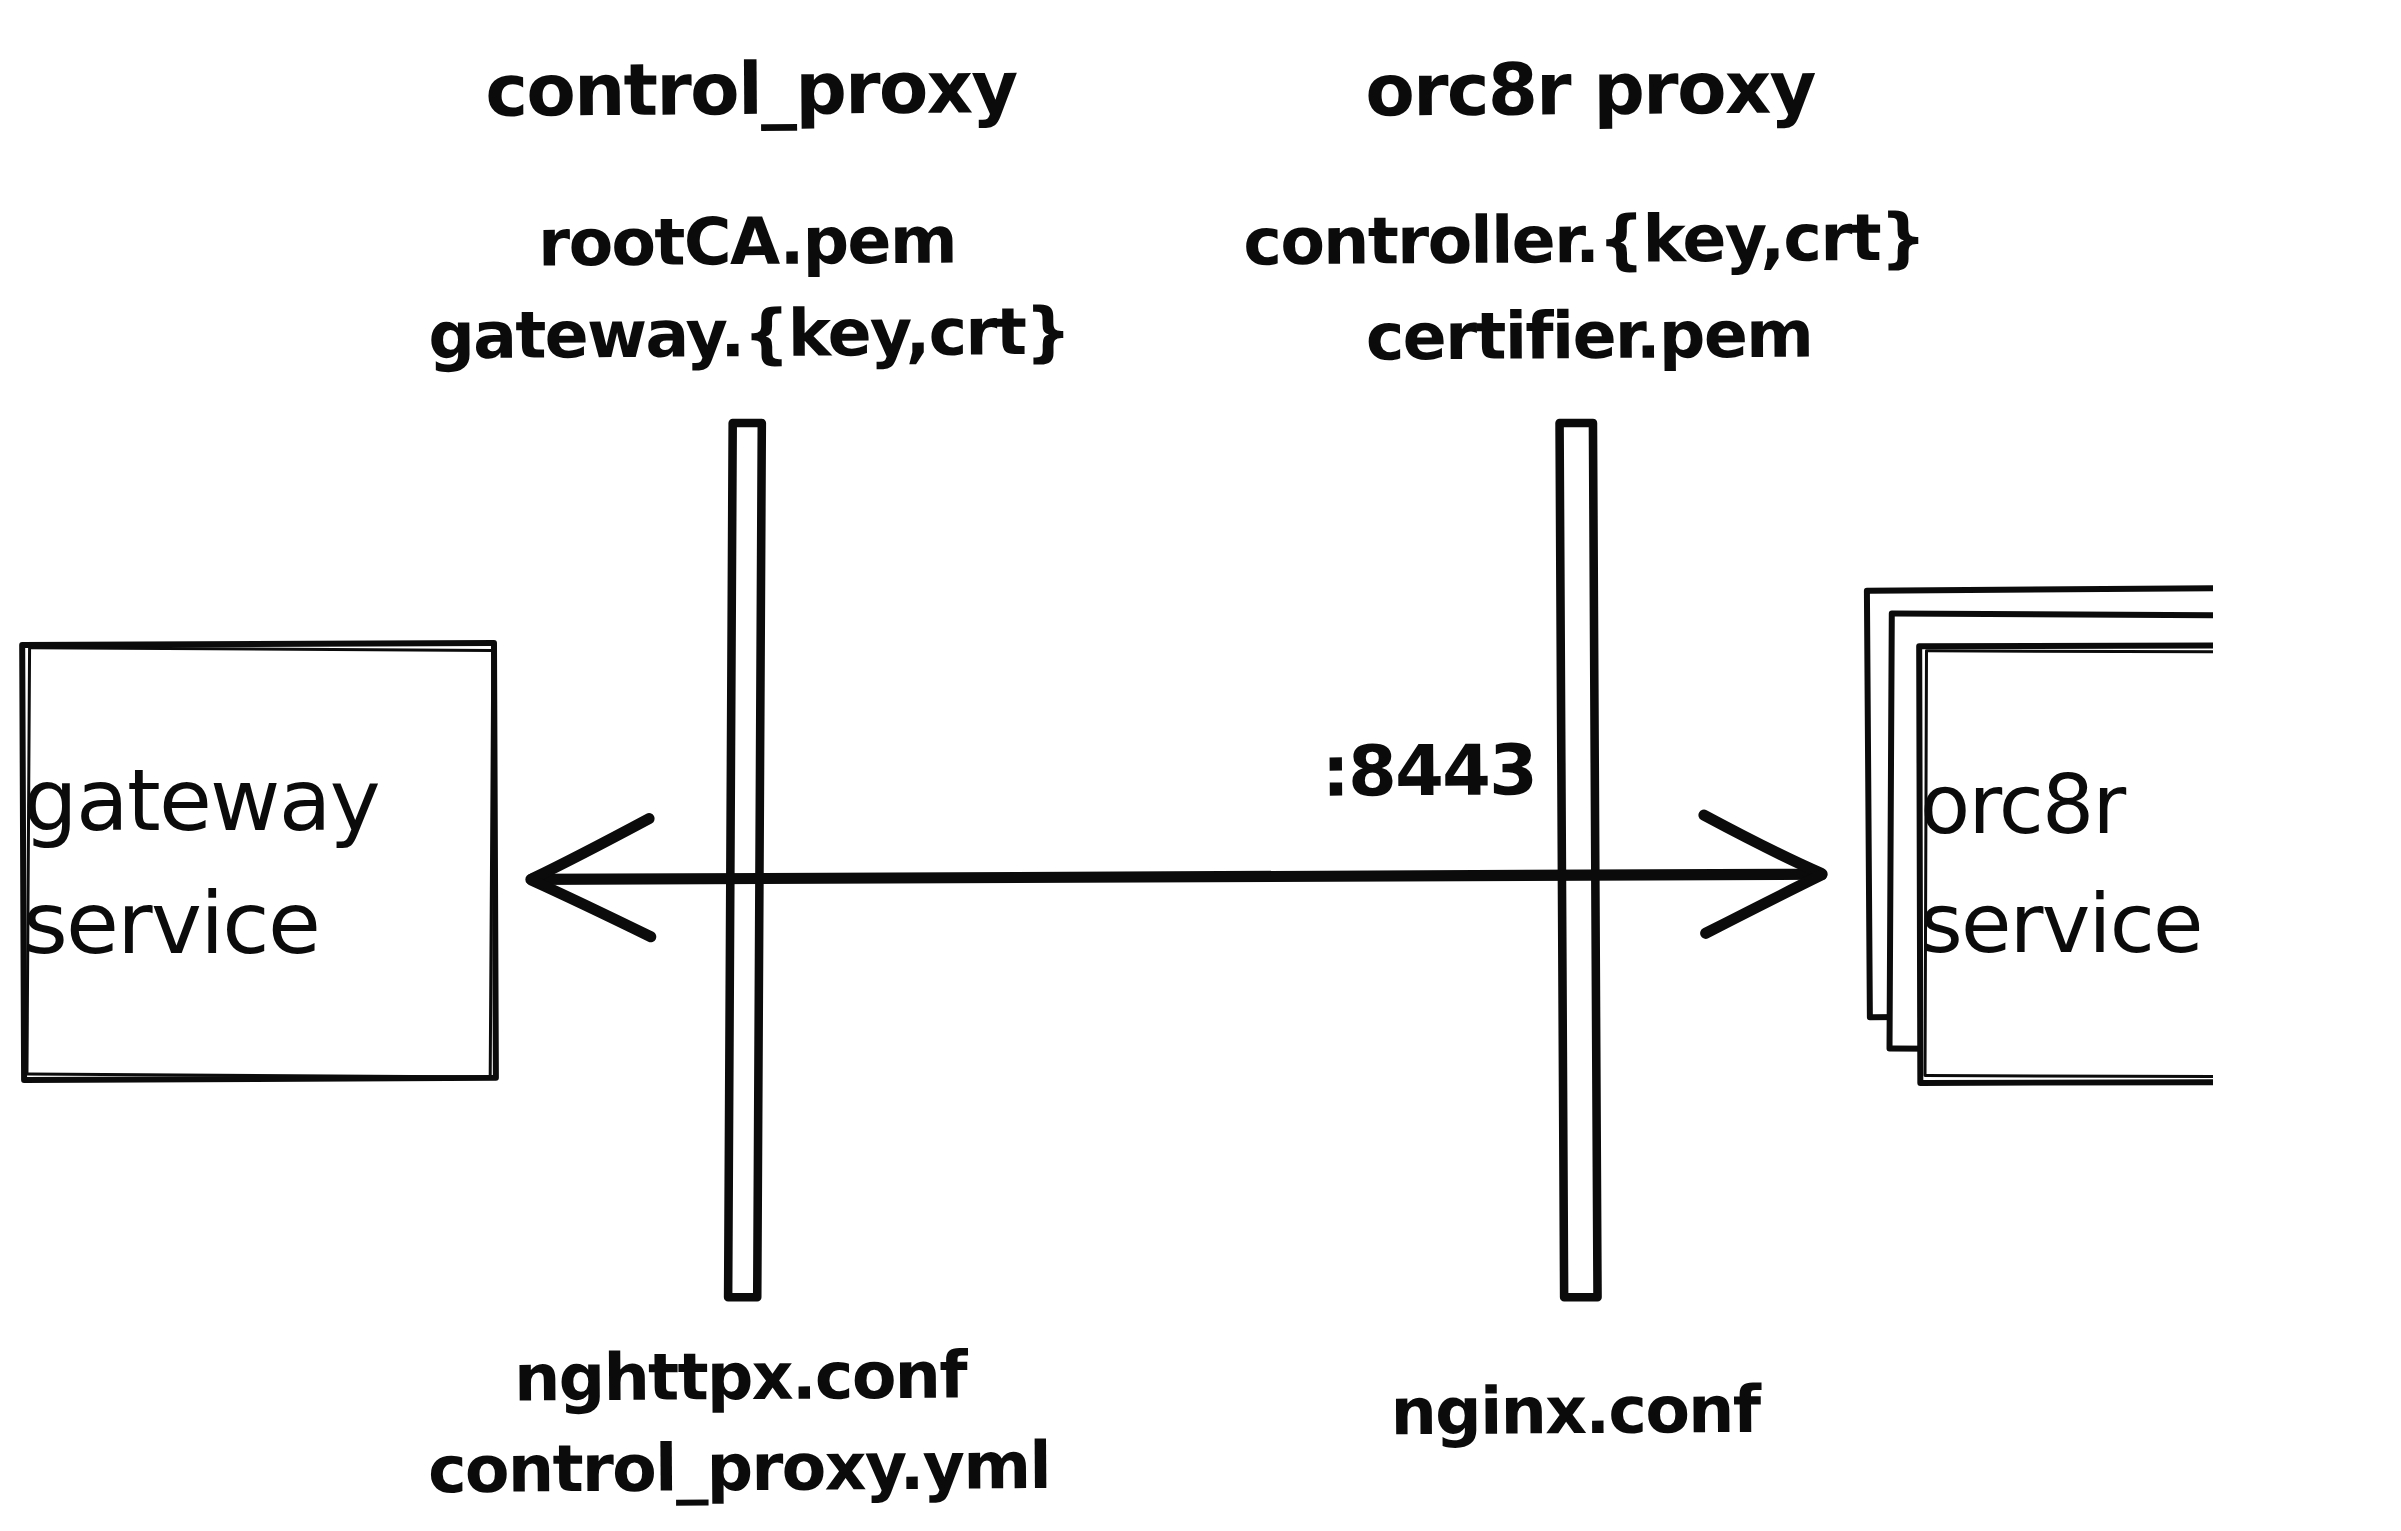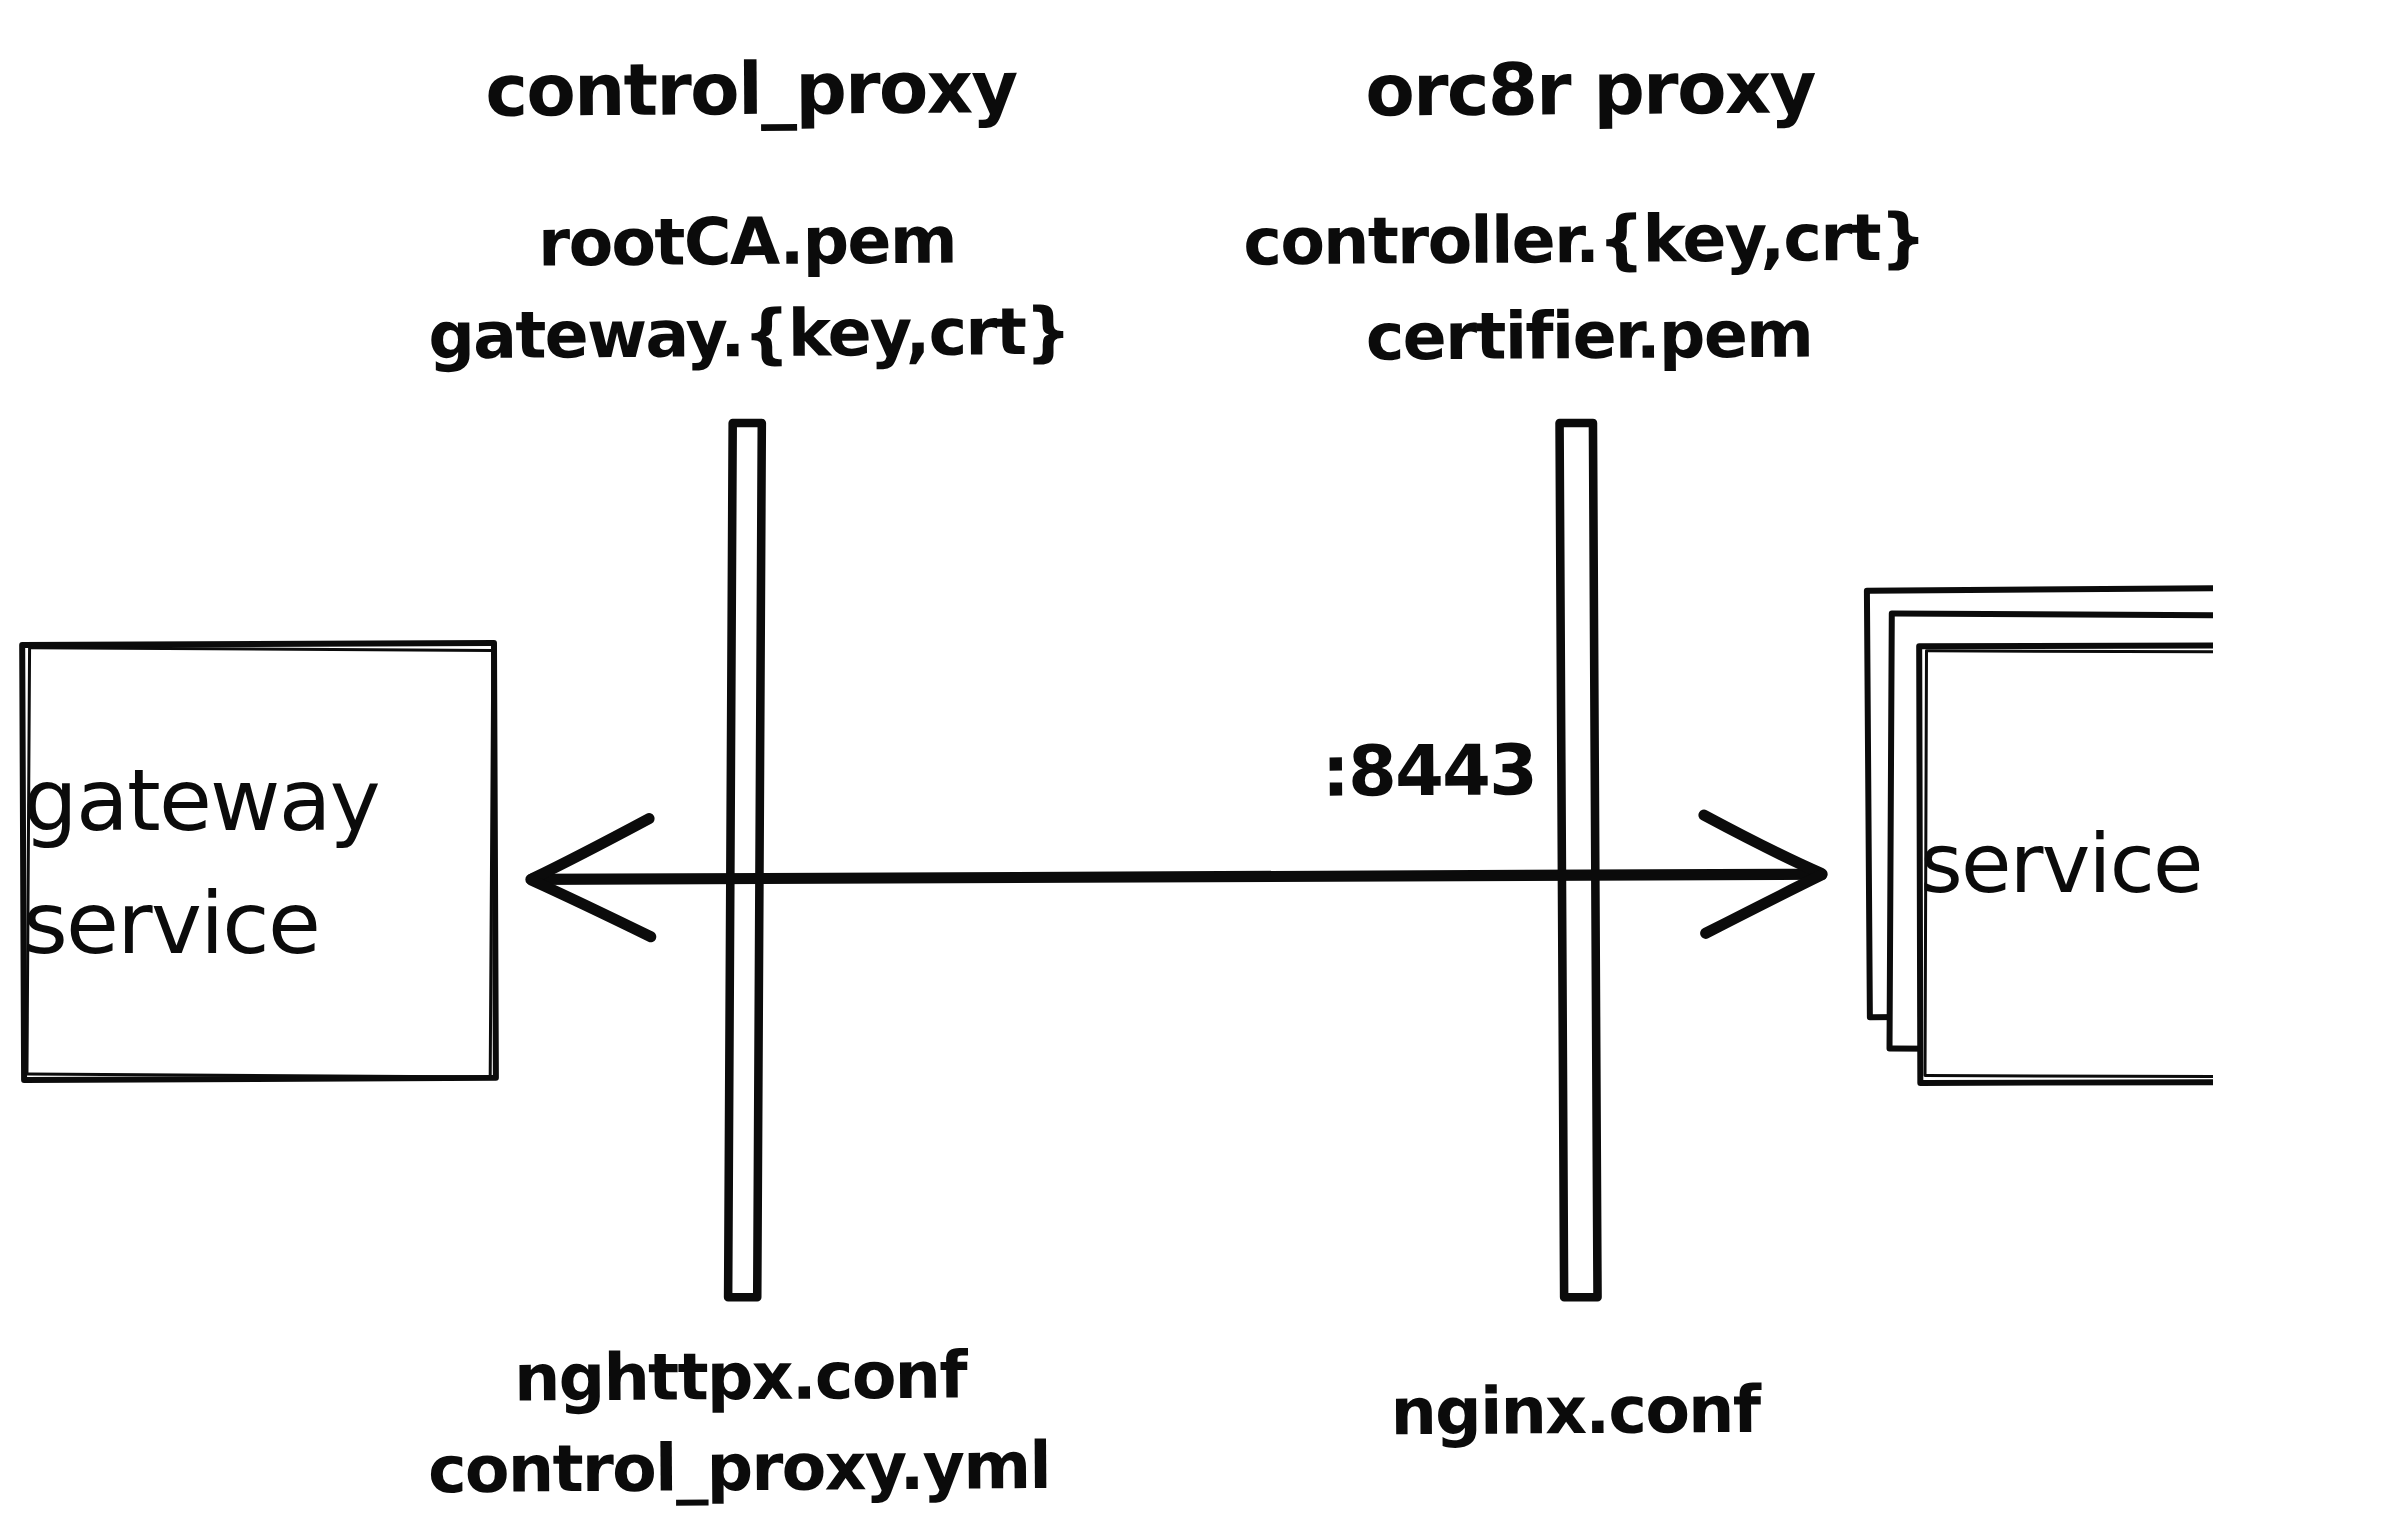--- a/index.html
+++ b/index.html
@@ -79,17 +79,18 @@
   <div class="lbl file" style="left:1589px;top:300px;">certifier.pem</div>
   <div class="lbl file" style="left:1575px;top:1375px;">nginx.conf</div>
 
   <div class="lbl port" style="left:1429px;top:733px;">:8443</div>
 
   <div class="boxtext gateway">
     <span>gateway</span>
     <span>service</span>
   </div>
   <div class="boxtext orc8r">
+    <span>orc8r</span>
     <span>service</span>
   </div>
 
 </div>
 
 
 </body></html>

